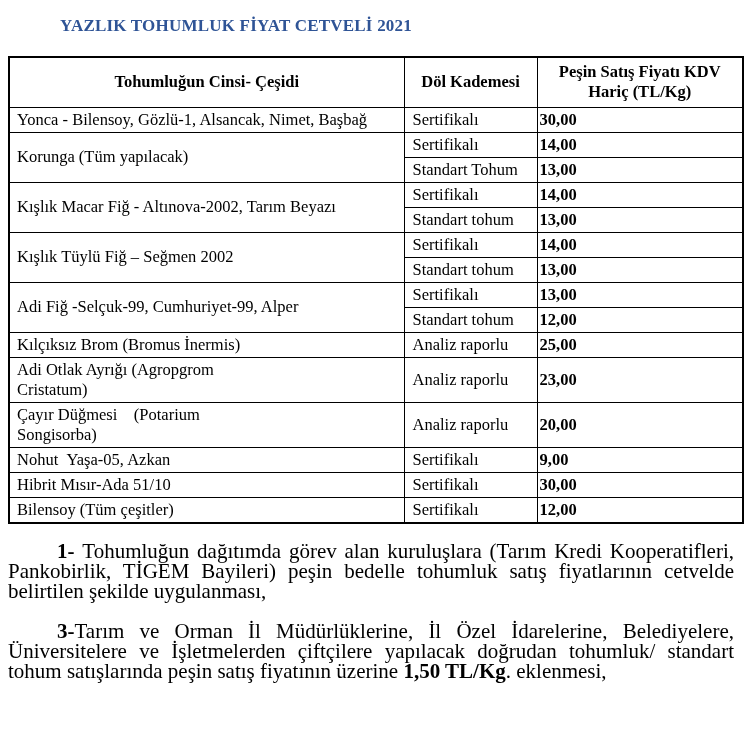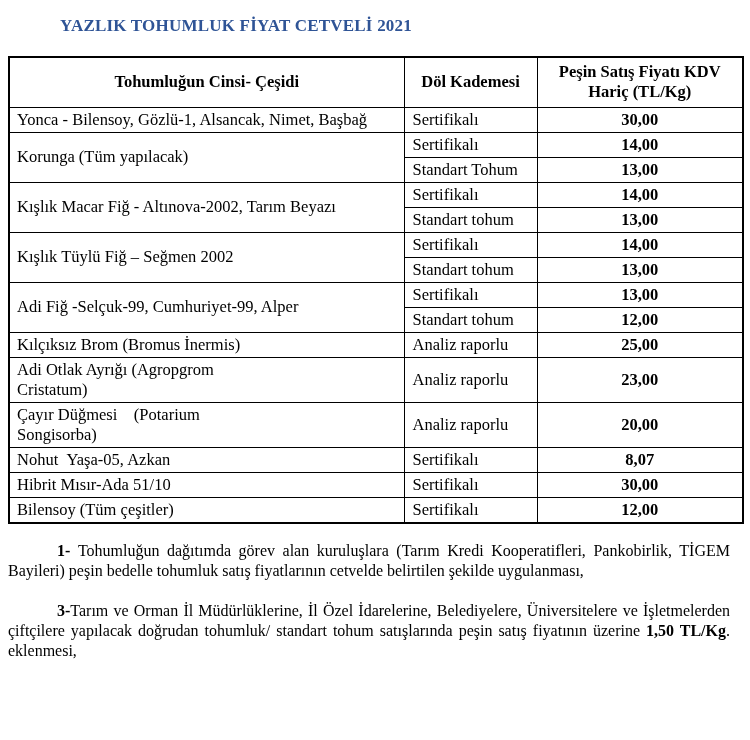--- a/index.html
+++ b/index.html
@@ -4,21 +4,21 @@
 <style>
   * { margin: 0; padding: 0; box-sizing: border-box; }
   html, body { background: #ffffff; }
   body {
     width: 750px;
     height: 740px;
     overflow: hidden;
     font-family: "Liberation Serif", "DejaVu Serif", serif;
     color: #000000;
   }
-  .page { padding: 16px 8px 0 8px; }
+  .page { padding: 16px 16px 0 8px; }
 
   .title {
     font-size: 17px;
     font-weight: bold;
     letter-spacing: 0.2px;
     margin-left: 52px;
     white-space: nowrap;
   }
 
   table.price-table {
@@ -46,33 +46,32 @@
     text-align: left;
     padding: 2px 4px 2px 7px;
     white-space: pre-line;
   }
   .price-table td.grade {
     text-align: left;
     padding: 2px 2px 2px 8px;
     margin-left: 32px;
   }
   .price-table td.price {
-    text-align: center;
     font-weight: bold;
     padding: 2px;
     margin-left: 8px;
   }
 
   .notes { margin-top: 17px; }
   .notes p {
-    font-size: 16px;
+    font-size: 21px;
     line-height: 20px;
     text-align: justify;
     text-indent: 49px;
-    margin: 0 12px 20px 0;
+    margin: 0 0 20px 0;
   }
   .notes b { font-weight: bold; }
 </style>
 </head>
 <body>
 
 <div class="page">
 
   <h1 class="title" style="color: rgb(47, 84, 150);">YAZLIK TOHUMLUK FİYAT CETVELİ 2021</h1>
 
@@ -145,21 +144,21 @@
         </tr>
         <tr class="sub">
           <td class="name" rowspan="1">Çayır Düğmesi&nbsp;&nbsp;&nbsp;&nbsp;(Potarium
 Songisorba)</td>
           <td class="grade">Analiz raporlu</td>
           <td class="price">20,00</td>
         </tr>
         <tr class="sub">
           <td class="name" rowspan="1">Nohut&nbsp;&nbsp;Yaşa-05, Azkan</td>
           <td class="grade">Sertifikalı</td>
-          <td class="price">8,07</td>
+          <td class="price">9,00</td>
         </tr>
         <tr class="sub">
           <td class="name" rowspan="1">Hibrit Mısır-Ada 51/10</td>
           <td class="grade">Sertifikalı</td>
           <td class="price">30,00</td>
         </tr>
         <tr class="sub">
           <td class="name" rowspan="1">Bilensoy (Tüm çeşitler)</td>
           <td class="grade">Sertifikalı</td>
           <td class="price">12,00</td>

